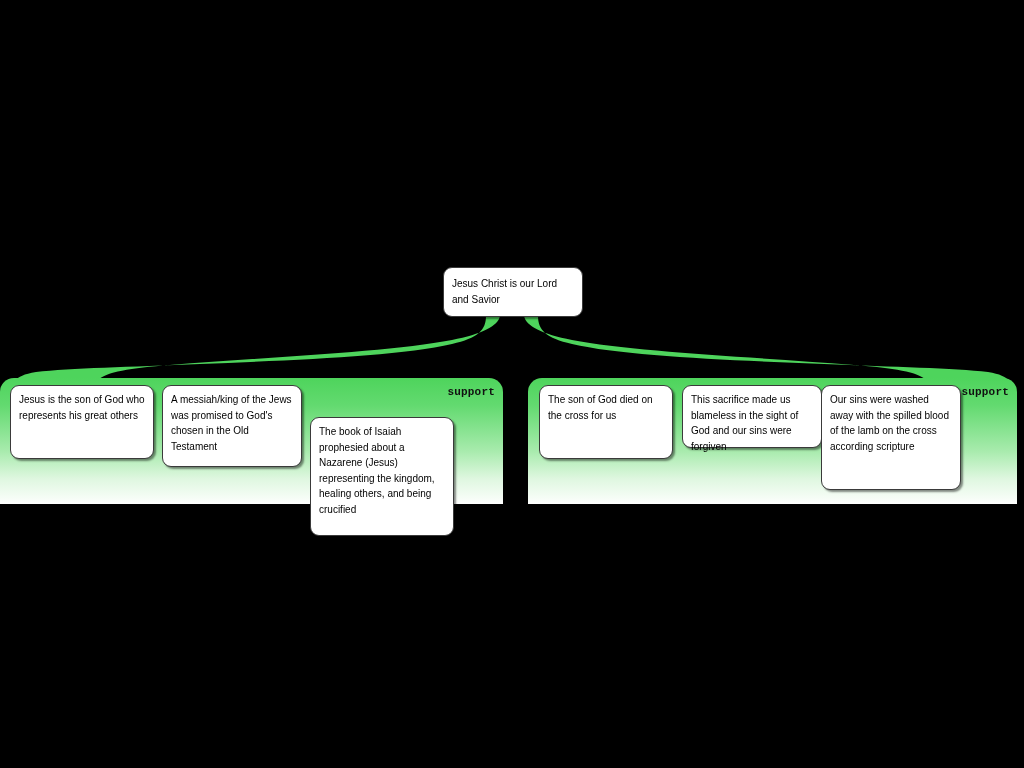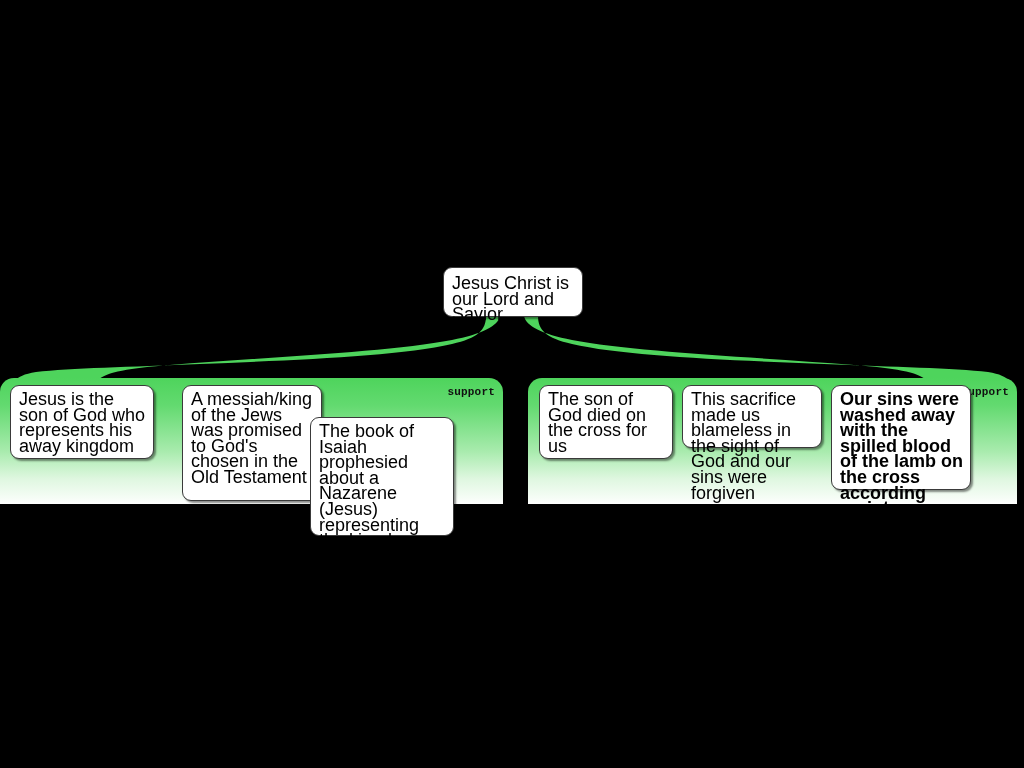--- a/index.html
+++ b/index.html
@@ -69,41 +69,41 @@
 
   
   .node {
     position: absolute;
     box-sizing: border-box;
     background: #ffffff;
     border: 1.2px solid #3a3a3a;
     border-radius: 9px;
     box-shadow: 2px 2px 2px rgba(0,0,0,0.45);
     padding: 6px 7px 5px 8px;
-    font-size: 18px;
+    font-size: 10px;
     line-height: 15.6px;
     color: #000000;
     font-family: "Liberation Sans", sans-serif;
   }
   .node-text {
     display: block;
     white-space: pre-line;
   }
 
   .root-node {
     left: 443px;
     top: 267px;
     width: 140px;
     height: 50px;
     padding-top: 8px;
   }
 
   
   .n-l1 { left: 10px;  top: 385px; width: 144px; height: 74px; }
-  .n-l2 { left: 162px; top: 385px; width: 140px; height: 116px; margin-left: 20px; }
+  .n-l2 { left: 162px; top: 385px; width: 140px; height: 82px; }
   .n-l3 { left: 310px; top: 385px; width: 144px; height: 119px; }
 
   
   .n-r1 { left: 539px; top: 385px; width: 134px; height: 74px; }
   .n-r2 { left: 682px; top: 385px; width: 140px; height: 63px; }
   .n-r3 { left: 831px; top: 385px; width: 140px; height: 105px; }
 </style>
 </head>
 <body>
 
@@ -132,41 +132,41 @@
              C 754,357 634,352 572,340
              C 542,334 526,326 524,316
              Z" fill="#4ed45c"></path>
   </svg>
 
   <div class="group group-left" style="left:0px; top:378px; width:503px; height:126px;">
     <div class="group-bg"></div>
     <span class="group-label" style="right:8px; top:386px; top:8px;">support</span>
 
     <div class="node n-l1" style="left:10px; top:7px;">
-      <span class="node-text">Jesus is the son of God who represents his away kingdom</span>
+      <span class="node-text">Jesus is the son of God who represents his great others</span>
     </div>
     <div class="node n-l2" style="left:162px; top:7px;">
       <span class="node-text">A messiah/king of the Jews was promised to God's chosen in the Old Testament</span>
     </div>
     <div class="node n-l3" style="left:310px; top:7px;margin-top:32px;">
       <span class="node-text">The book of Isaiah prophesied about a Nazarene (Jesus) representing the kingdom, healing others, and being crucified</span>
     </div>
   </div>
 
   <div class="group group-right" style="left:528px; top:378px; width:489px; height:126px;">
     <div class="group-bg"></div>
     <span class="group-label" style="right:8px; top:8px;">support</span>
 
     <div class="node n-r1" style="left:11px; top:7px;">
       <span class="node-text">The son of God died on the cross for us</span>
     </div>
     <div class="node n-r2" style="left:154px; top:7px;">
       <span class="node-text">This sacrifice made us blameless in the sight of God and our sins were forgiven</span>
     </div>
-    <div class="node n-r3" style="left:303px; top:7px;font-weight:bold;">
+    <div class="node n-r3" style="left:293px; top:7px;">
       <span class="node-text">Our sins were washed away with the spilled blood of the lamb on the cross according scripture</span>
     </div>
   </div>
 
   <div class="node root-node">
     <span class="node-text">Jesus Christ is our Lord and Savior</span>
   </div>
 
 </div>
 

